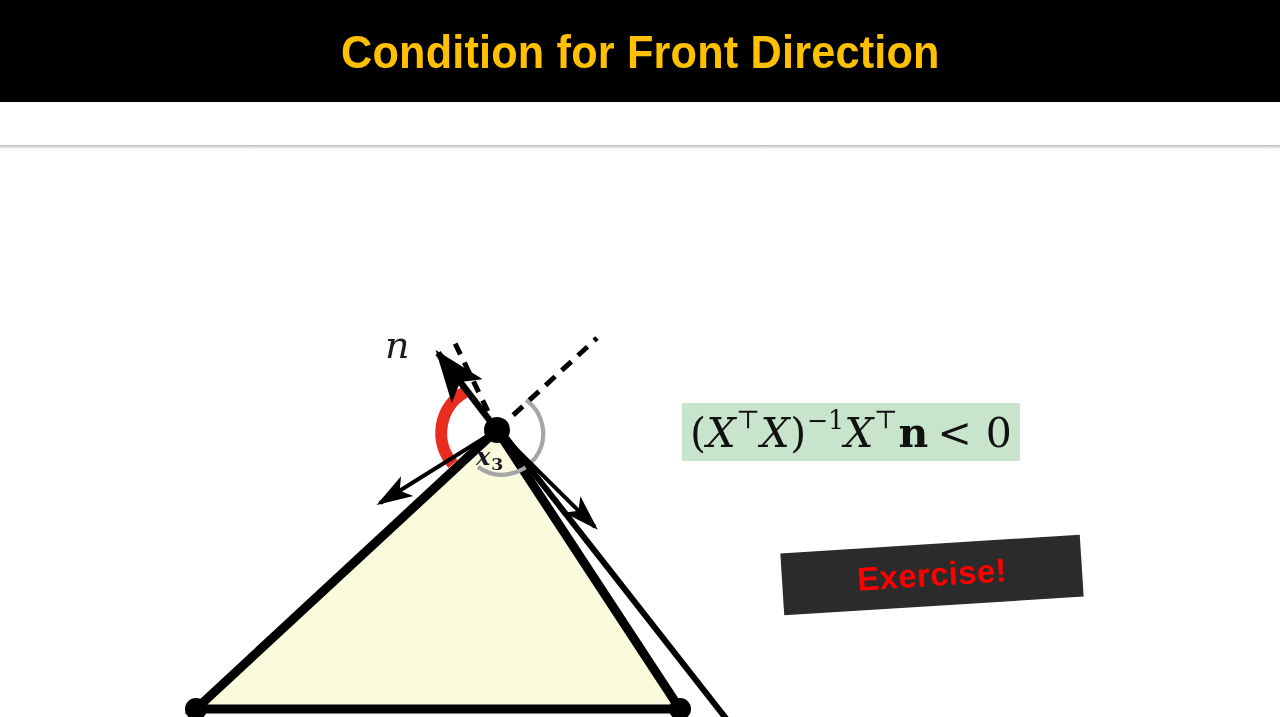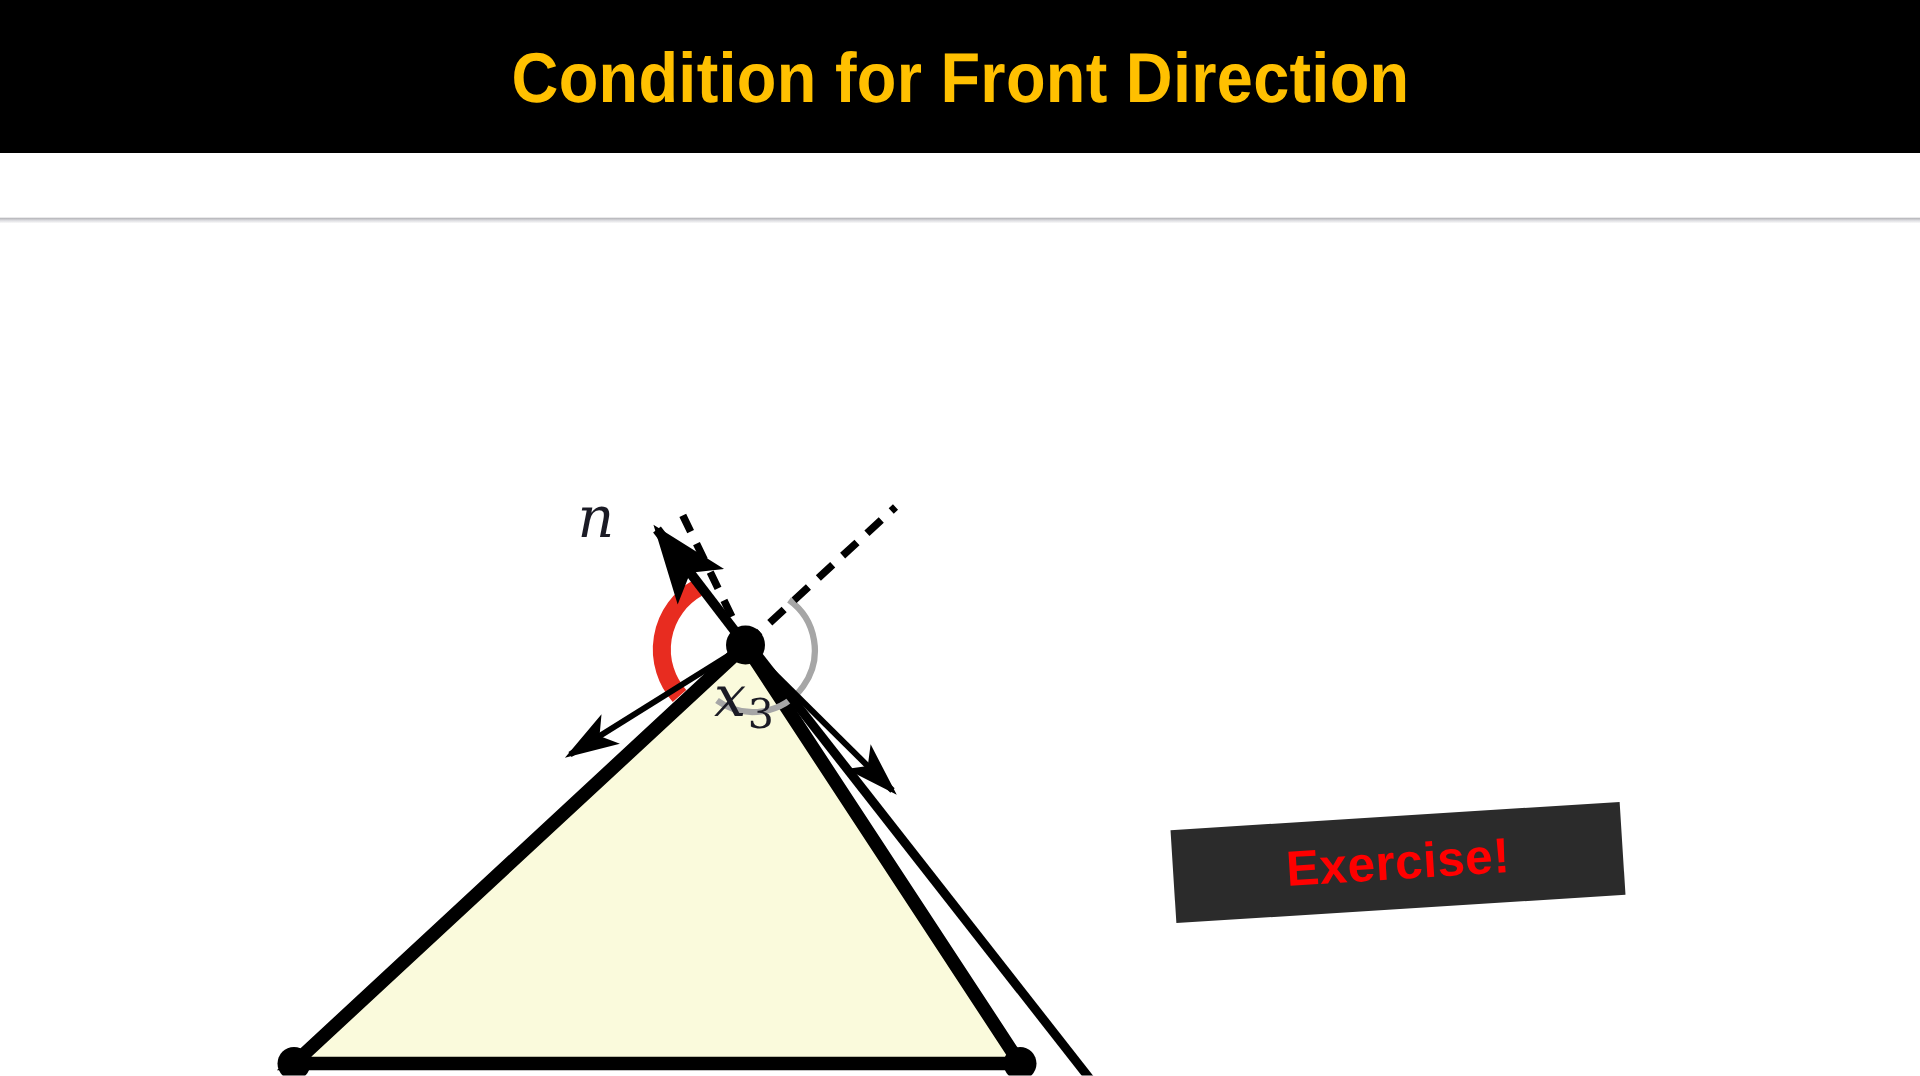--- a/index.html
+++ b/index.html
@@ -73,21 +73,21 @@
     color: #1b1b25;
     white-space: nowrap;
     line-height: 1;
   }
   .mathlabel .sub {
     font-style: normal;
     font-size: 0.72em;
     vertical-align: -0.28em;
     margin-left: 1px;
   }
-  #label-x3 { left: 476px; top: 296px; font-size: 38px; }
+  #label-x3 { left: 476px; top: 296px; font-size: 24px; font-weight: bold; }
   #label-n  { left: 385px; top: 177px; font-size: 38px; }
 
   
   #formula-box {
     position: absolute;
     left: 682px;
     top: 254px;
     background: #C9E4CC;
     padding: 4px 8px 6px 8px;
     color: #111111;
@@ -175,18 +175,21 @@
     <circle cx="196" cy="560" r="11" fill="#000000"></circle>
     <circle cx="680" cy="560" r="11" fill="#000000"></circle>
     <circle cx="497" cy="281" r="13" fill="#000000"></circle>
   </svg>
 
   <div class="mathlabel" id="label-x3">
     <span>x</span><span class="sub">3</span>
   </div>
   <div class="mathlabel" id="label-n">n</div>
 
+  <div id="formula-box">
+    <span class="formula-txt"><span>(</span><span class="it">X</span><span class="top">⊤</span><span class="it">X</span><span>)</span><span class="sup">−1</span><span class="it">X</span><span class="top">⊤</span><span class="bf">n</span> <span>&lt; 0</span></span>
+  </div>
 
   <div id="exercise-box">
     <span id="exercise-label">Exercise!</span>
   </div>
 
 </div>
 
 </body></html>

